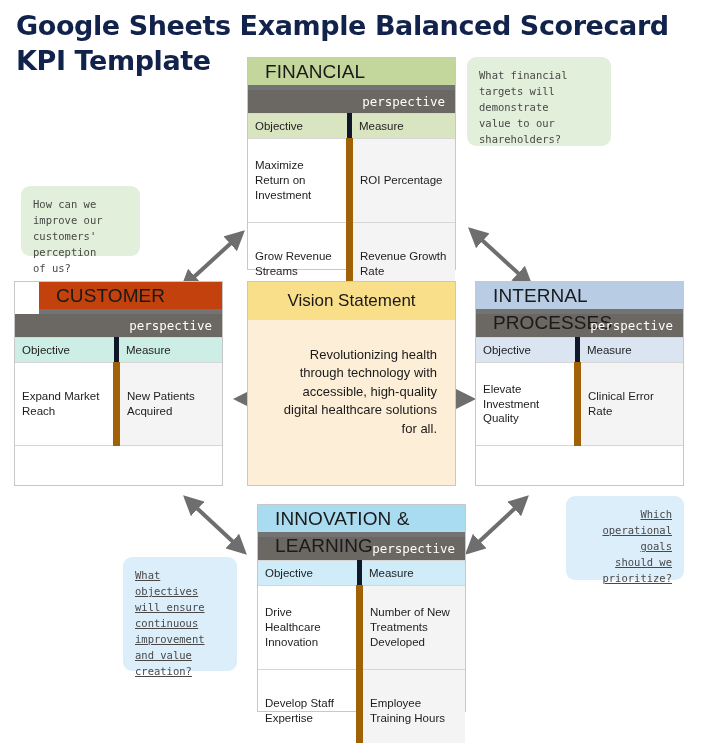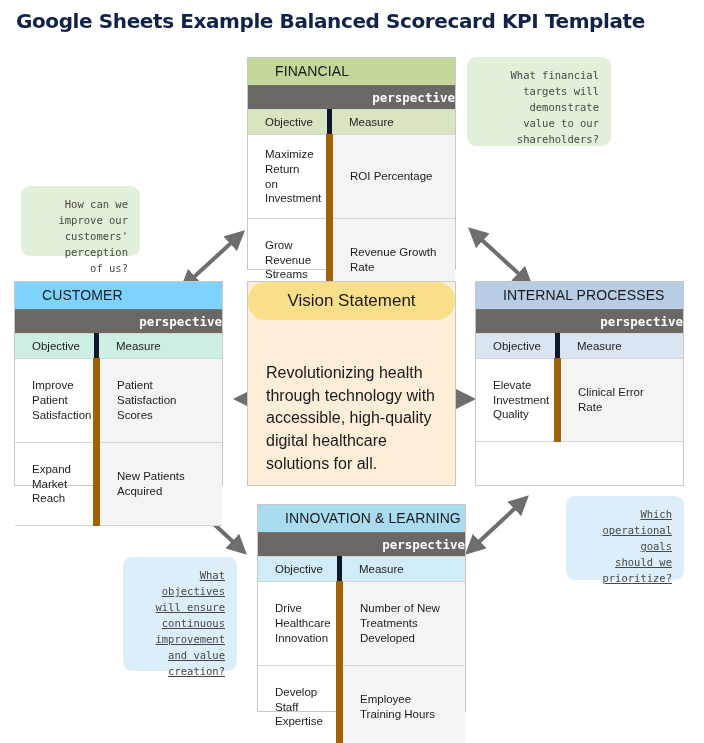--- a/index.html
+++ b/index.html
@@ -15,66 +15,67 @@
     overflow: hidden;
   }
 
   
   #page-title {
     position: absolute;
     left: 16px;
     top: 8px;
     width: 660px;
     font-family: "DejaVu Sans", sans-serif;
-    font-size: 20px;
+    font-size: 27px;
     font-weight: bold;
     line-height: 1.30;
     letter-spacing: -0.4px;
     color: #11224b;
   }
 
   
   .card {
     position: absolute;
     box-sizing: border-box;
     border: 1px solid #c8c8c8;
     background: #ffffff;
   }
   .card-title {
     height: 27px;
     line-height: 27px;
-    padding-left: 27px;
-    font-size: 14px;
+    padding-left: 17px;
+    font-size: 19px;
     color: #1a1a1a;
     letter-spacing: 0.1px;
-    border-bottom: 1px solid #737373;
+    border-bottom: 5px solid #737373;
   }
   .card-persp {
     height: 23px;
     line-height: 23px;
+    padding-right: 10px;
     text-align: right;
     background: #6b6762;
     color: #ffffff;
     font-family: "DejaVu Sans Mono", monospace;
     font-size: 12.5px;
-    font-weight: bold;
+    font-weight: normal;
   }
   .tbl {
     width: 100%;
     border-collapse: collapse;
     table-layout: fixed;
   }
   .tbl th, .tbl td {
     border: 1px solid #d6d6d6;
     border-left: none;
     border-right: none;
     text-align: left;
     vertical-align: middle;
     font-weight: normal;
-    padding: 4px 17px;
+    padding: 4px 7px;
     font-size: 11.5px;
     color: #1d1d1d;
     line-height: 1.28;
   }
   .tbl th {
     height: 20px;
     padding-top: 2px;
     padding-bottom: 2px;
     font-size: 11.5px;
   }
@@ -82,63 +83,61 @@
   .tbl td.col-mea { width: 43%; background: #f4f4f4; }
   .tbl th.col-mea { width: 43%; }
   .tbl td.r1 { height: 75px; }
   .tbl td.r2 { height: 74px; }
   .tbl td.col-mea { border-left: 7px solid #a16207; }
   .tbl th.col-mea { border-left: 5px solid #0f172a; }
 
   
   .c-financial .card-title { background: #c3d69b; }
   .c-financial .tbl th      { background: #d9e5c0; }
-  .c-customer  .card-title { background: #7dd3fc; }
+  .c-customer  .card-title { background: #c2410c; margin-left: 24px; }
   .c-customer  .tbl th      { background: #cdeee5; }
   .c-internal  .card-title { background: #b8cce4; }
   .c-internal  .tbl th      { background: #dbe5f1; }
   .c-innov     .card-title { background: #a9dcf0; }
   .c-innov     .tbl th      { background: #cfecf8; }
 
   
   #vision-card {
     position: absolute;
     box-sizing: border-box;
     border: 1px solid #c8c8c8;
     background: #fdeed8;
   }
   #vision-head {
     height: 38px;
     line-height: 38px;
     text-align: center;
     background: #fadf8a;
     font-size: 17px;
     color: #1a1a1a;
-    border-radius: 18px;
   }
   #vision-body {
-    padding: 42px 18px 0 18px;
-    text-align: left;
-    font-size: 16px;
+    padding: 26px 18px 0 18px;
+    text-align: right;
+    font-size: 13px;
     line-height: 1.42;
     color: #1a1a1a;
   }
 
   
   .note {
     position: absolute;
     box-sizing: border-box;
     border-radius: 9px;
     font-family: "DejaVu Sans Mono", monospace;
     font-size: 10.5px;
     line-height: 1.52;
     color: #484848;
     padding: 11px 12px;
     white-space: pre-line;
-    text-align: right;
   }
   .note-green { background: #e2efda; }
   .note-blue  { background: #ddeefb; text-decoration: underline; }
   .note-right { text-align: right; }
 
   
   .arrow-svg {
     position: absolute;
     overflow: visible;
     pointer-events: none;
@@ -202,24 +201,20 @@
 <div class="card c-customer" style="left:14px; top:281px; width:209px; height:205px;">
   <div class="card-title">CUSTOMER</div>
   <div class="card-persp">perspective</div>
   <table class="tbl">
     <tbody>
         <tr>
       <th class="col-obj">Objective</th>
       <th class="col-mea">Measure</th>
     </tr>
     <tr>
-      <td class="col-obj r1">Improve Patient Satisfaction</td>
-      <td class="col-mea r1">Patient Satisfaction Scores</td>
-    </tr>
-    <tr>
       <td class="col-obj r2">Expand Market Reach</td>
       <td class="col-mea r2">New Patients Acquired</td>
     </tr>
   </tbody>
     </table>
 </div>
 
 <div id="vision-card" style="left:247px; top:281px; width:209px; height:205px;">
   <div id="vision-head">Vision Statement</div>
   <div id="vision-body">Revolutionizing health through technology with accessible, high-quality digital healthcare solutions for all.</div>

